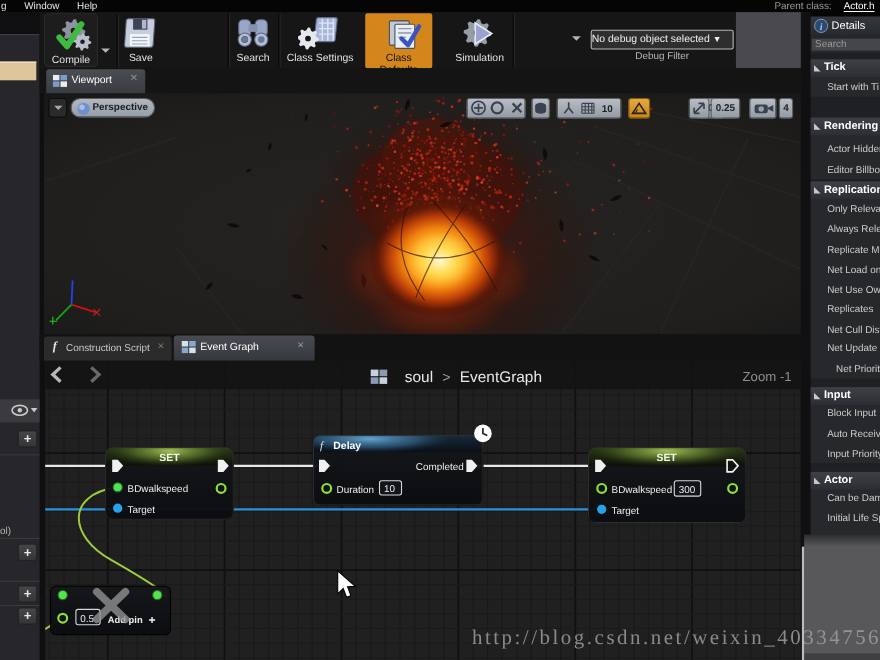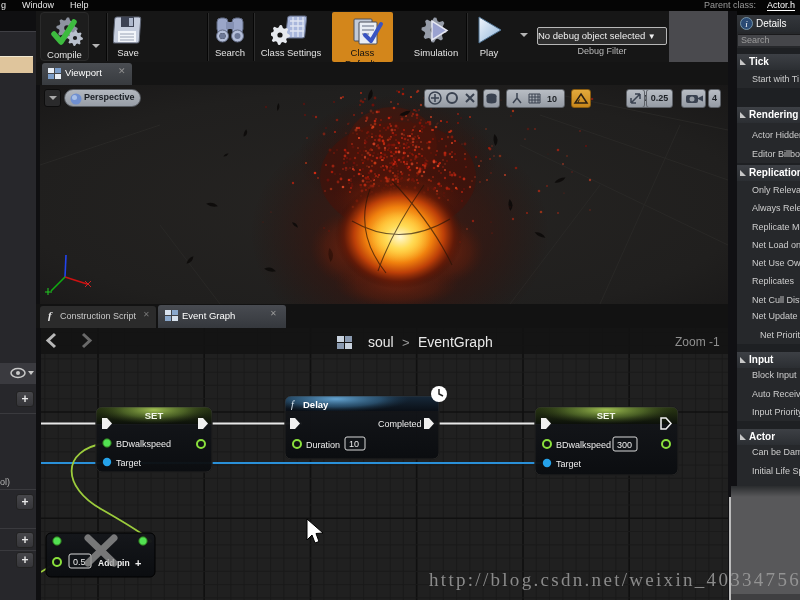--- a/index.html
+++ b/index.html
@@ -114,32 +114,20 @@
 
   <div class="abs" style="left:372px;top:1px;width:56px;height:49px;">
     <svg class="abs" style="left:12px;top:2px;" width="32" height="33">
       <path d="M26.5,16.0 L26.3,18.4 L22.8,19.6 L21.9,21.3 L22.9,24.9 L21.0,26.4 L17.6,24.8 L15.9,25.3 L14.0,28.5 L11.6,28.3 L10.4,24.8 L8.7,23.9 L5.1,24.9 L3.6,23.0 L5.2,19.6 L4.7,17.9 L1.5,16.0 L1.7,13.6 L5.2,12.4 L6.1,10.7 L5.1,7.1 L7.0,5.6 L10.4,7.2 L12.1,6.7 L14.0,3.5 L16.4,3.7 L17.6,7.2 L19.3,8.1 L22.9,7.1 L24.4,9.0 L22.8,12.4 L23.3,14.1 Z M17.3,16.0 A3.3,3.3 0 1 0 10.7,16.0 A3.3,3.3 0 1 0 17.3,16.0 Z" fill="#969ca8" fill-rule="evenodd"></path>
       <path d="M12,7 L12,26 L27,16.5 Z" fill="#9aa2d0" stroke="#e6e8f2" stroke-width="1.5"></path>
     </svg>
     <div class="tbtxt">Simulation</div>
   </div>
   <div class="sep" style="left:430px;"></div>
 
-  <div class="abs" style="left:433px;top:1px;width:40px;height:49px;">
-    <svg class="abs" style="left:6px;top:3px;" width="30" height="31">
-      <defs>
-            <linearGradient id="pg" x1="0" y1="0" x2="1" y2="1">
-        <stop offset="0" stop-color="#f2f7fd"></stop>
-              <stop offset="1" stop-color="#8fb4d8"></stop>
-            </linearGradient>
-          </defs>
-      <path d="M4,2 L4,28 L26,15 Z" fill="url(#pg)" stroke="#4f718f"></path>
-    </svg>
-    <div class="tbtxt">Play</div>
-  </div>
   <svg class="abs" style="left:483px;top:21px;" width="12" height="8">
         <path d="M1,1 L5,5 L9,1 z" fill="#b5b5b5"></path>
       </svg>
 
   <div class="abs" style="left:501px;top:16px;width:130px;height:18px;background:#2e2e2e;border:1px solid #b7b7b7;border-radius:2px;color:#f0f0f0;font-size:9.5px;line-height:16px;text-align:left;">No debug object selected <span style="font-size:8px;">▼</span></div>
   <div class="abs" style="left:501px;top:35px;width:130px;text-align:center;color:#b9b9b9;font-size:9px;">Debug Filter</div>
 </div>
 
 <div class="abs" style="left:669px;top:11px;width:62px;height:51px;background:#4a4a4e;"></div>
 

